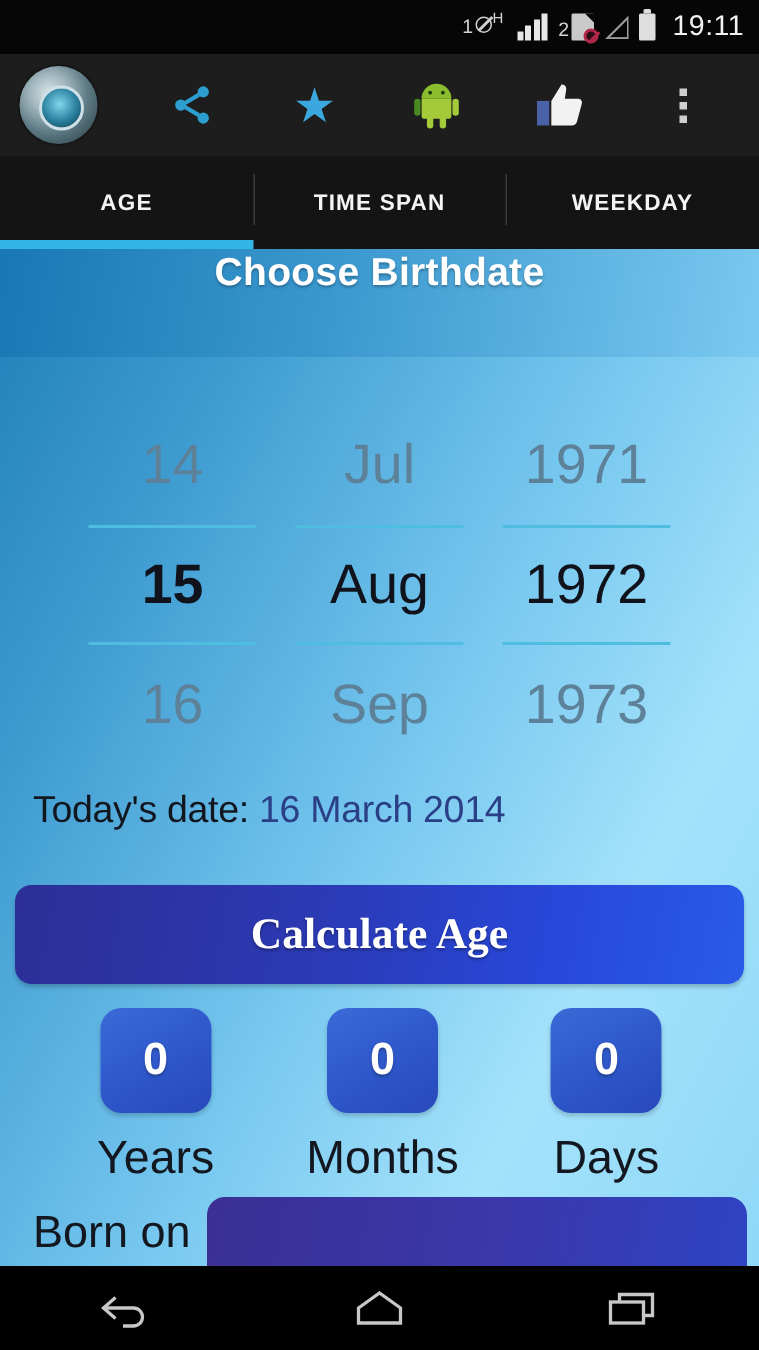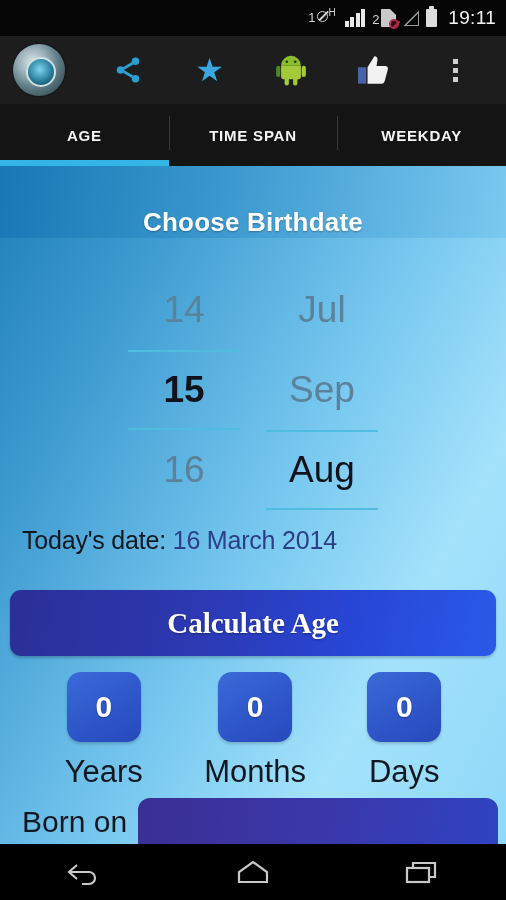--- a/index.html
+++ b/index.html
@@ -162,21 +162,21 @@
   .content {
     position:absolute; top:166px; left:0;
     width:506px; height:678px;
     background:
       linear-gradient(118deg, #1f7fb8 0%, #3e9bd0 22%, #76c7ef 52%, #a4e2fb 75%, #8fd8f8 100%);
     overflow:hidden;
   }
   .hdr-band {
     position:absolute; top:0; left:0; width:506px; height:72px;
     background:linear-gradient(100deg, #1878b4 0%, #3c99cf 45%, #7ac9f0 100%);
-    display:flex; align-items:flex-end; justify-content:center;
+    display:flex; align-items:flex-start; justify-content:center;
   }
   .hdr-title {
     color:#ffffff; font-size:26px; font-weight:bold;
     letter-spacing:0.2px;
     text-shadow:0 1px 2px rgba(0,0,0,0.28);
   }
 
   
   .picker {
     position:absolute; top:104px; left:0; width:506px; height:240px;
@@ -357,22 +357,27 @@
     </div>
 
     <div class="picker">
       <div class="pcol day">
         <div class="pcell dim">14</div>
         <div class="pcell sel">15</div>
         <div class="pcell dim">16</div>
       </div>
       <div class="pcol month">
         <div class="pcell dim">Jul</div>
+        <div class="pcell sel">Aug</div>
         <div class="pcell dim">Sep</div>
-        <div class="pcell sel">Aug</div>
+      </div>
+      <div class="pcol year">
+        <div class="pcell dim">1971</div>
+        <div class="pcell sel">1972</div>
+        <div class="pcell dim">1973</div>
       </div>
     </div>
 
     <div class="today">
       <span>Today's date:</span>
       <span class="dateval">16 March 2014</span>
     </div>
 
     <div class="calc-btn">
       <span>Calculate Age</span>

